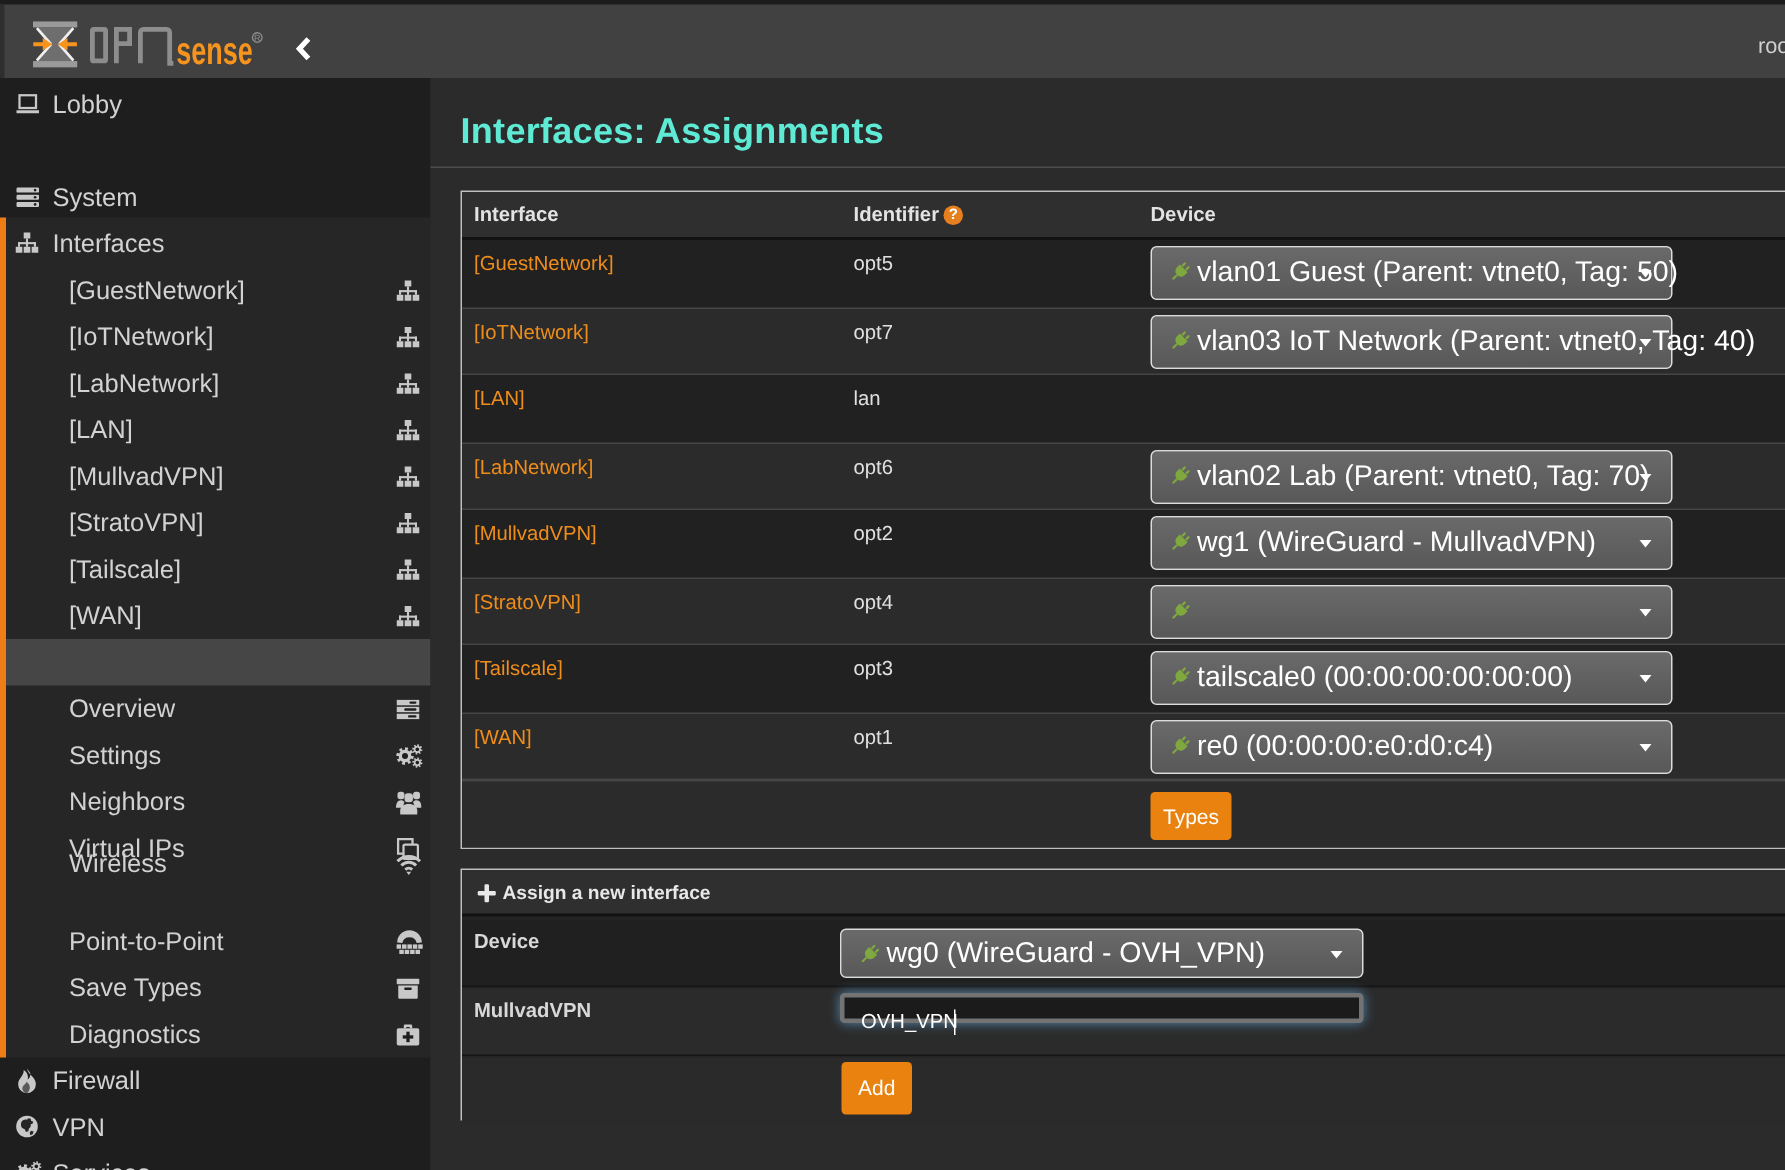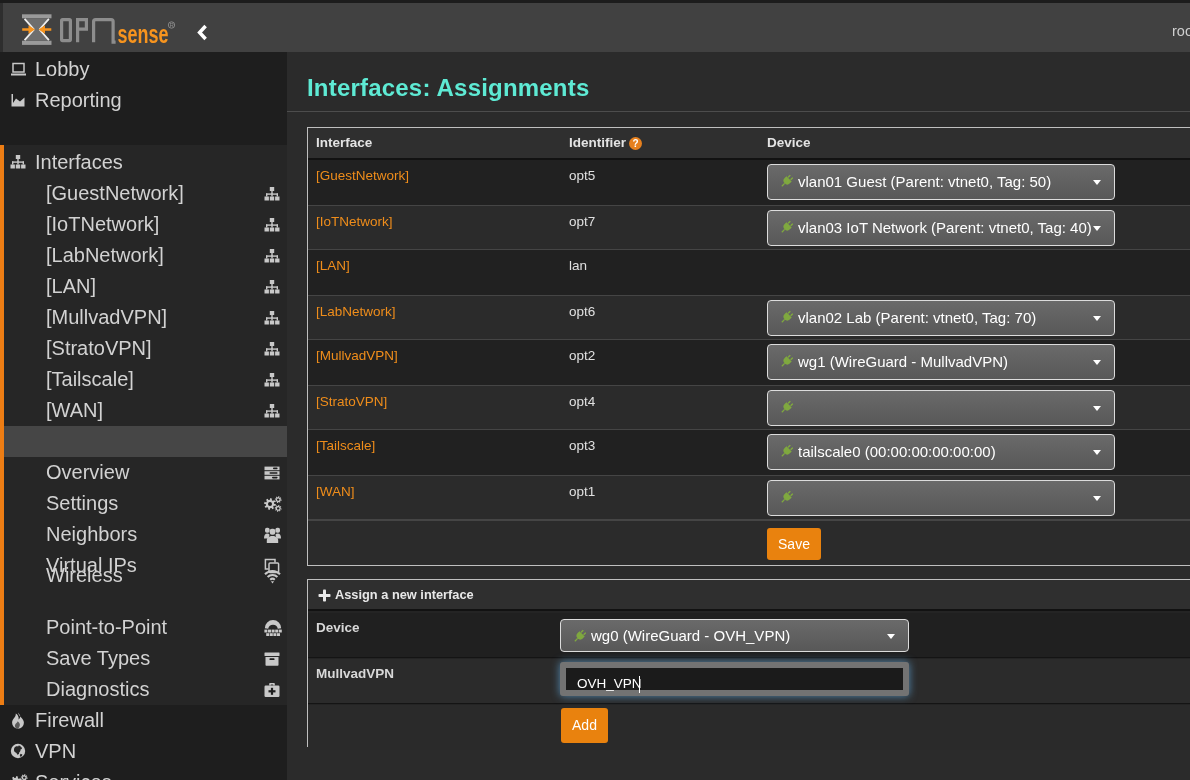--- a/index.html
+++ b/index.html
@@ -7,21 +7,21 @@
   font-family:"Liberation Sans",sans-serif;position:relative}
 
 #topbar{position:absolute;left:0;top:0;width:1190px;height:52px;background:#414141;
   border-top:3px solid #1c1c1c}
 #userlbl{position:absolute;left:1172px;top:20px;color:#cfcfcf;font-size:14.5px;white-space:nowrap}
 
 #sidebar{position:absolute;left:0;top:52px;width:287px;height:728px;background:#1e1e1e}
 #ifsec{position:absolute;left:0;top:93px;width:287px;height:560px;background:#262626;
   border-left:4px solid #ed7d14}
 #selrow{position:absolute;left:4px;top:374px;width:283px;height:31px;background:#464646}
-.mi{position:absolute;left:0;width:287px;height:31px;line-height:31px;color:#d2d2d2;font-size:20px}
+.mi{position:absolute;left:0;width:287px;height:31px;line-height:31px;color:#d2d2d2;font-size:17px}
 .mi .lic{position:absolute;left:10px;top:7px;width:17px;height:17px}
 .mi .txt{position:absolute;left:35px;top:0}
 .mi .txt2{position:absolute;left:46px;top:0}
 .mi .ric{position:absolute;left:264px;top:8px;width:16px;height:16px}
 .mi svg,#phead svg{display:block}
 
 #main{position:absolute;left:287px;top:52px;width:903px;height:728px;background:#2b2b2b}
 h1{position:absolute;left:20px;top:22px;font-size:24px;font-weight:bold;color:#5eead4;
   letter-spacing:.2px}
 #hr1{position:absolute;left:0;top:59px;width:903px;height:1px;background:#4d4d4d}
@@ -31,38 +31,38 @@
 .thead{position:absolute;left:0;top:0;width:978px;height:32px;background:#2f2f2f;
   border-bottom:2px solid #121212}
 .th{position:absolute;top:0;height:30px;line-height:30px;font-size:13.5px;font-weight:bold;color:#e3e3e3}
 .row{position:absolute;left:0;width:978px;height:45px}
 .row.odd{background:#212121}
 .row.even{background:#2b2b2b;border-top:1px solid #454545;border-bottom:1px solid #454545}
 .iname{position:absolute;left:8px;top:0;height:31px;line-height:31px;font-size:13.5px;color:#ef8d1b}
 .ident{position:absolute;left:261px;top:0;height:31px;line-height:31px;font-size:13.5px;color:#e0e0e0}
 .ddl{position:absolute;left:459px;top:4px;width:348px;height:36px;border:1px solid #dcdcdc;
   border-radius:4px;background:linear-gradient(#6a6a6a,#585858)}
-.ddl .ptxt{position:absolute;left:30px;top:0;height:50px;line-height:34px;font-size:15px;color:#fff;white-space:nowrap}
+.ddl .ptxt{position:absolute;left:30px;top:0;height:50px;line-height:34px;font-size:19px;color:#fff;white-space:nowrap}
 .ddl .plug{position:absolute;left:11px;top:9px;width:15px;height:15px}
 .ddl .caret{position:absolute;right:13px;top:15px;width:0;height:0;
   border-left:4.5px solid transparent;border-right:4.5px solid transparent;border-top:5px solid #fff}
 #saverow{position:absolute;left:0;top:392px;width:978px;height:45px;background:#2b2b2b;
   border-top:1px solid #454545}
 .btn{position:absolute;border-radius:3px;background:#e9820e;color:#fff;font-size:14px;
   text-align:center}
 
 #panel{position:absolute;left:20px;top:527px;width:980px;height:168px;border:1px solid #bfbfbf;
   background:#242424}
 #phead{position:absolute;left:0;top:0;width:978px;height:31px;background:#2f2f2f;
   border-bottom:2px solid #121212;color:#e8e8e8;font-weight:bold;font-size:12.8px;line-height:30px}
 .prow{position:absolute;left:0;width:978px;height:45px}
 .plabel{position:absolute;left:8px;top:0;height:30px;line-height:30px;font-size:13.5px;
   font-weight:bold;color:#d8d8d8}
-#dinput{position:absolute;left:252px;top:3px;width:349px;height:34px;background:#1b1b1b;
-  border:6px solid #737373;border-radius:3px;box-shadow:0 0 8px rgba(98,168,221,.75);
+#dinput{position:absolute;left:252px;top:3px;width:349px;height:20px;background:#1b1b1b;
+  border:3px solid #737373;border-radius:3px;box-shadow:0 0 8px rgba(98,168,221,.75);
   color:#fff;font-size:13.5px;line-height:32px}
 </style>
 </head>
 <body>
 
 <div id="topbar">
     <div style="position:absolute;left:0;top:0;width:3px;height:49px;background:#2e2e2e"></div>
   <svg width="185" height="49" viewBox="0 0 185 49" style="position:absolute;left:0;top:0">
 
     <g>
@@ -97,27 +97,36 @@
   <div id="selrow"></div>
   <div class="mi" style="top:2px">
       <span class="lic">
         <svg width="17" height="17" viewBox="0 0 17 17">
           <rect x="3" y="2.5" width="11" height="8.5" fill="none" stroke="#c8c8c8" stroke-width="1.5"></rect>
           <rect x="1" y="12.5" width="15" height="2" fill="#c8c8c8"></rect>
         </svg>
       </span>
       <span class="txt">Lobby</span>
     </div>
-  <div class="mi" style="top:33px">
+  <div class="mi" style="top:64px">
       <span class="lic">
         <svg width="17" height="17" viewBox="0 0 17 17">
-          <path d="M1.5 14.5 V2 h1.5 v9 l3-4.5 4 3 4.5-4 v9 z" fill="#c8c8c8"></path>
-        </svg>
-      </span>
-      <span class="txt">Reporting</span>
+          <g fill="#c8c8c8">
+            <rect x="1" y="2" width="15" height="3.4" rx="0.8"></rect>
+            <rect x="1" y="6.8" width="15" height="3.4" rx="0.8"></rect>
+            <rect x="1" y="11.6" width="15" height="3.4" rx="0.8"></rect>
+          </g>
+          <g fill="#1e1e1e">
+            <circle cx="13.4" cy="3.7" r="0.9"></circle>
+            <circle cx="13.4" cy="8.5" r="0.9"></circle>
+            <circle cx="13.4" cy="13.3" r="0.9"></circle>
+          </g>
+        </svg>
+      </span>
+      <span class="txt">System</span>
     </div>
   <div class="mi" style="top:95px">
       <span class="lic">
         <svg width="16" height="16" viewBox="0 0 16 16">
           <g fill="#c8c8c8">
             <rect x="5.8" y="1" width="4.4" height="4"></rect>
             <rect x="0.5" y="10.5" width="4.4" height="4"></rect>
             <rect x="5.8" y="10.5" width="4.4" height="4"></rect>
             <rect x="11.1" y="10.5" width="4.4" height="4"></rect>
             <rect x="7.3" y="5" width="1.4" height="3"></rect>
@@ -536,25 +545,26 @@
         <span class="ident">opt1</span>
       <div class="ddl">
           <svg class="plug" width="15" height="15" viewBox="0 0 15 15">
             <g transform="rotate(45 7.5 7.5)" fill="#7fa83f">
               <rect x="5" y="0.3" width="1.5" height="3.2" rx="0.5"></rect>
               <rect x="8.5" y="0.3" width="1.5" height="3.2" rx="0.5"></rect>
               <path d="M3.8 3.8 h7.4 v2.6 a3.7 3.7 0 0 1 -7.4 0 z"></path>
               <rect x="6.8" y="10" width="1.4" height="4.2" rx="0.5"></rect>
             </g>
           </svg>
+          <span class="ptxt">re0 (00:00:00:e0:d0:c4)</span>
           <span class="caret"></span>
         </div>
       </div>
     <div id="saverow">
-      <div class="btn" style="left:459px;top:7px;width:54px;height:32px;line-height:32px">Save</div>
+      <div class="btn" style="left:459px;top:7px;width:54px;height:32px;line-height:32px">Types</div>
     </div>
   </div>
 
   <div id="panel">
     <div id="phead">
         <span style="position:absolute;left:10px;top:9px;width:13px;height:13px">
           <svg style="display:block" width="13" height="13" viewBox="0 0 13 13">
             <g fill="#e8e8e8">
               <rect x="5" y="0.5" width="3" height="12" rx="0.8"></rect>
               <rect x="0.5" y="5" width="12" height="3" rx="0.8"></rect>

